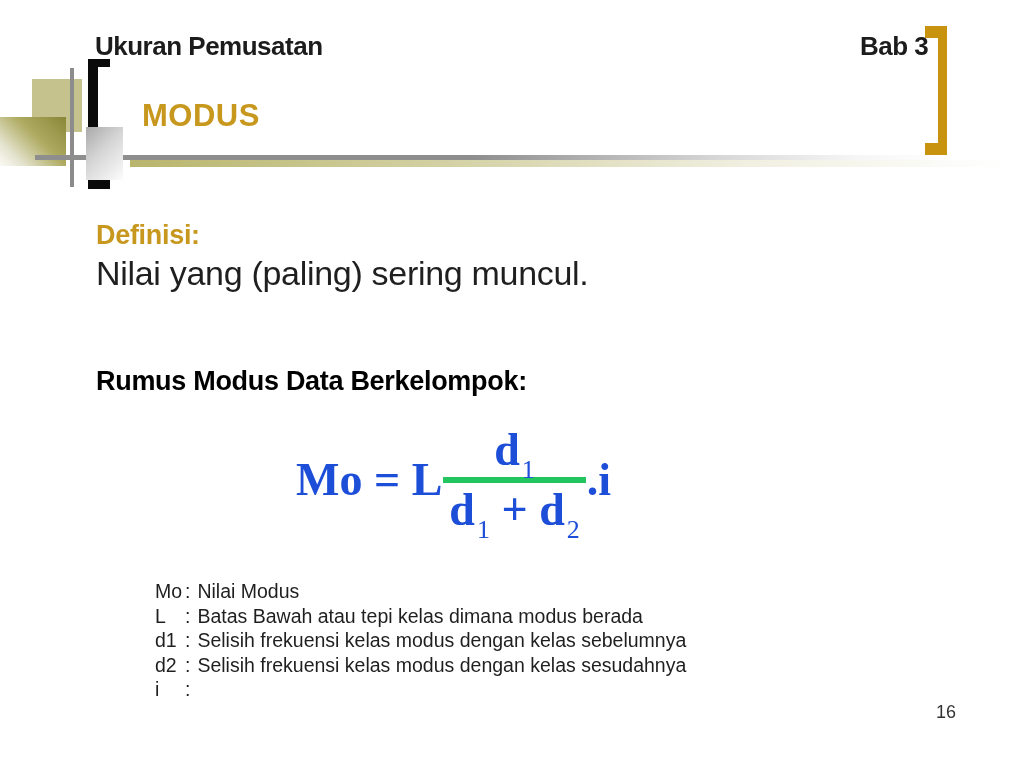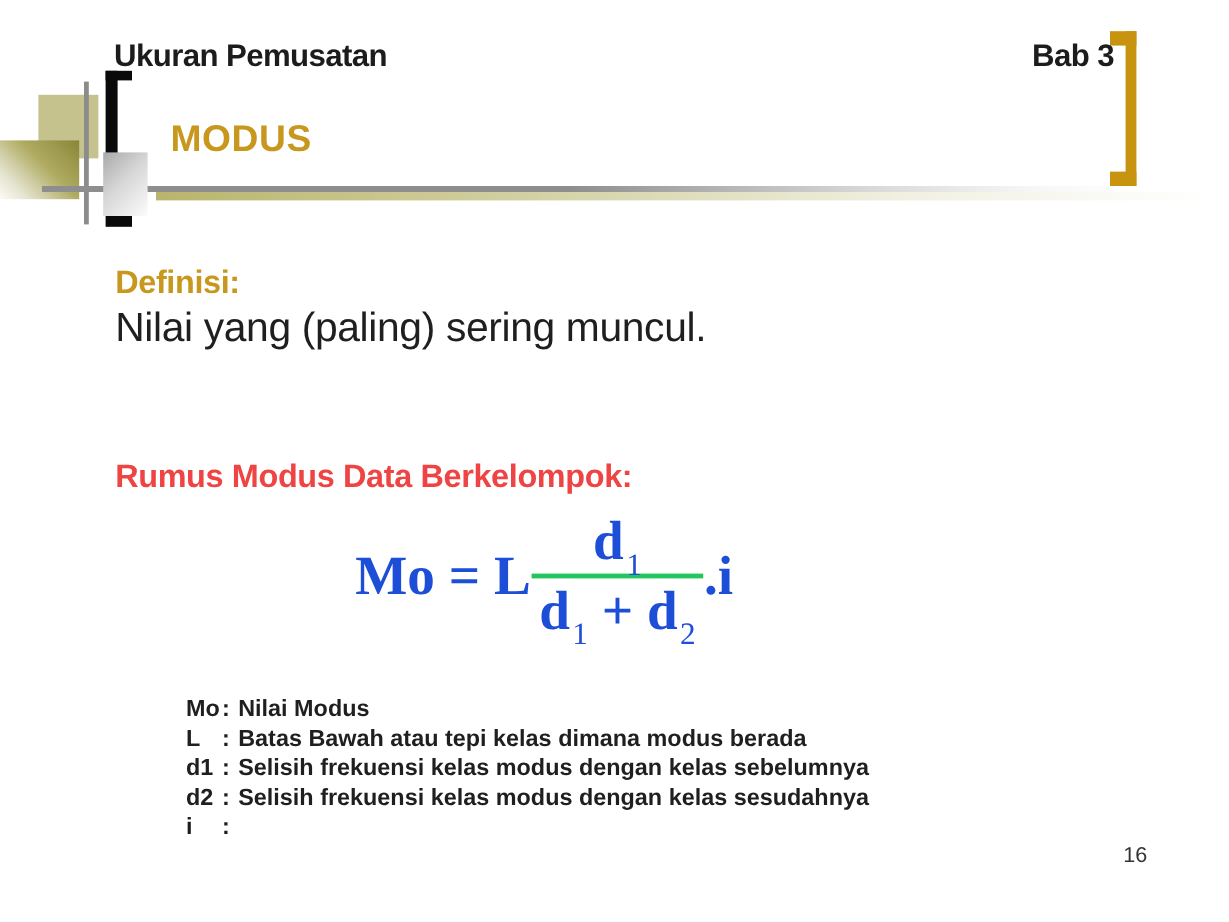--- a/index.html
+++ b/index.html
@@ -111,30 +111,30 @@
     font-weight: bold; font-size: 46px; color: #1d4ed8;
     line-height: 1.05;
     text-align: center;
   }
   .formula .lhs, .formula .rhs { white-space: pre; }
   .frac {
     display: inline-flex; flex-direction: column;
     align-items: center; margin: 0 1px;
   }
   .frac .num { padding: 0 10px 3px 10px; }
-  .frac .den { border-top: 4px solid #22c55e; padding: 3px 6px 0 6px; white-space: pre; }
+  .frac .den { border-top: 6px solid #22c55e; padding: 3px 6px 0 6px; white-space: pre; }
   .sub-script {
     font-size: 26px; font-weight: normal;
     position: relative; top: 13px; margin-left: 2px;
   }
 
   
   .legend {
     left: 155px; top: 579px;
-    font-size: 19.5px; color: #1f1f1f; font-weight: bold;
+    font-size: 19.5px; color: #1f1f1f;
   }
   .legend-row { display: flex; line-height: 24.6px; white-space: nowrap; }
   .legend-row .sym { min-width: 30px; }
   .legend-row .colon { margin-right: 7px; }
 
   
   .page-number {
     left: 936px; top: 702px;
     font-size: 18px; color: #333333;
   }
@@ -154,21 +154,21 @@
   <div class="abs black-bracket-bottom"></div>
   <div class="abs gold-bracket"></div>
 
   <div class="abs header-left">Ukuran Pemusatan</div>
   <div class="abs header-right">Bab 3</div>
   <div class="abs gold-heading gold-text definisi-heading" style="color: rgb(199, 152, 29);">Definisi:</div>
 
   <div class="abs slide-title gold-text" style="color: rgb(199, 152, 29);">MODUS</div>
   <div class="abs definition-text">Nilai yang (paling) sering muncul.</div>
 
-  <div class="abs gold-heading gold-text rumus-heading" style="color: #ef4444; margin-top: 16px;">Rumus Modus Data Berkelompok:</div>
+  <div class="abs gold-heading gold-text rumus-heading" style="color: #000000;">Rumus Modus Data Berkelompok:</div>
 
   <div class="abs formula">
     <span class="lhs">Mo = L</span>
     <span class="frac">
       <span class="num"><span>d</span><span class="sub-script">1</span></span>
       <span class="den"><span>d</span><span class="sub-script">1</span><span> + </span><span>d</span><span class="sub-script">2</span></span>
     </span>
     <span class="rhs">.i</span>
   </div>
 

